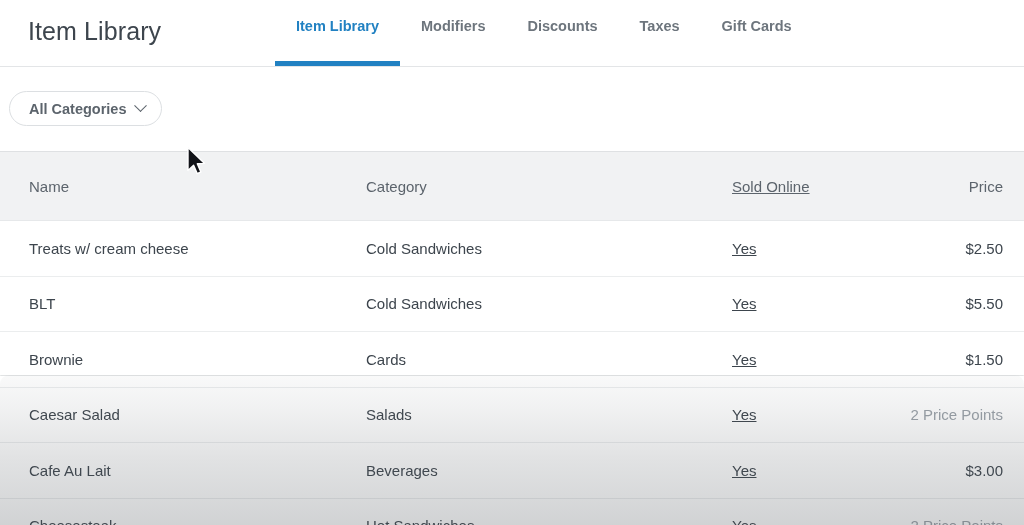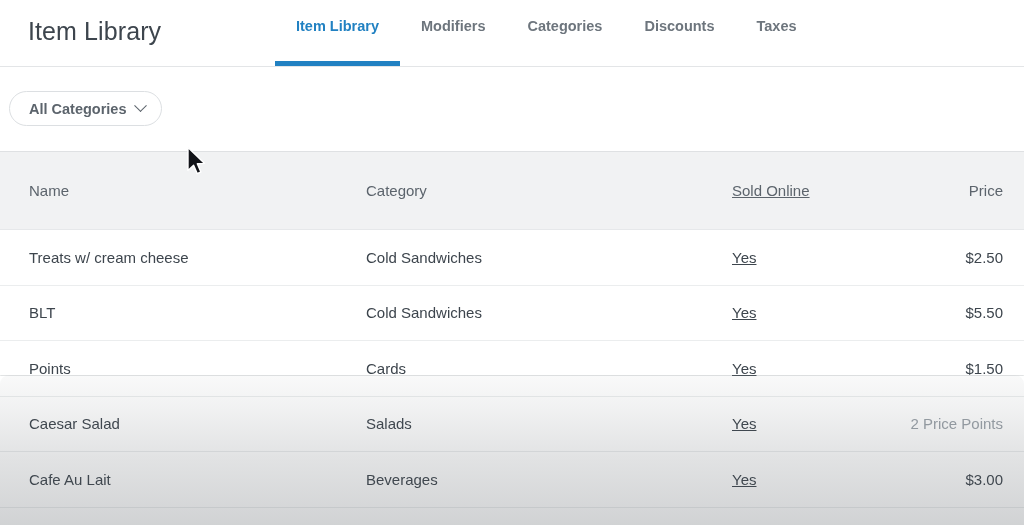--- a/index.html
+++ b/index.html
@@ -177,21 +177,21 @@
     display: flex;
     align-items: center;
     height: 55.5px;
     box-sizing: border-box;
     font-size: 15px;
     color: #3d454d;
     background: #ffffff;
     border-bottom: 1px solid #ebedee;
   }
   .row.head {
-    height: 78px;
+    height: 69px;
     background: #f1f2f3;
     color: #5c646c;
     font-size: 15px;
     border-bottom: 1px solid #e6e8ea;
   }
   .c-name     { position: absolute; left: 29px; }
   .c-category { position: absolute; left: 366px; }
   .c-sold     { position: absolute; left: 732px; text-decoration: underline; }
   .c-price    { position: absolute; right: 21px; text-align: right; margin-left: 40px; }
   .muted { color: #9aa1a8; }
@@ -240,27 +240,27 @@
   <div class="header">
     <div class="page-title">Item Library</div>
     <div class="tabs" id="tab-bar">
         <div class="tab active">
           <span>Item Library</span>
         </div>
         <div class="tab">
           <span>Modifiers</span>
         </div>
         <div class="tab">
-          <span>Categories</span>
-        </div>
-        <div class="tab">
           <span>Discounts</span>
         </div>
         <div class="tab">
           <span>Taxes</span>
+        </div>
+        <div class="tab">
+          <span>Gift Cards</span>
         </div>
       </div>
   </div>
 
   <div class="toolbar">
 
     <div class="cat-filter">
       <span>All Categories</span>
       <span class="chev"></span>
     </div>
@@ -297,21 +297,21 @@
           <div class="c-sold">Yes</div>
           <div class="c-price">$2.50</div>
         </div>
         <div class="row">
           <div class="c-name">BLT</div>
           <div class="c-category">Cold Sandwiches</div>
           <div class="c-sold">Yes</div>
           <div class="c-price">$5.50</div>
         </div>
         <div class="row">
-          <div class="c-name">Points</div>
+          <div class="c-name">Brownie</div>
           <div class="c-category">Cards</div>
           <div class="c-sold">Yes</div>
           <div class="c-price">$1.50</div>
         </div>
         <div class="row">
           <div class="c-name">Caesar Salad</div>
           <div class="c-category">Salads</div>
           <div class="c-sold">Yes</div>
           <div class="c-price muted">2 Price Points</div>
         </div>

